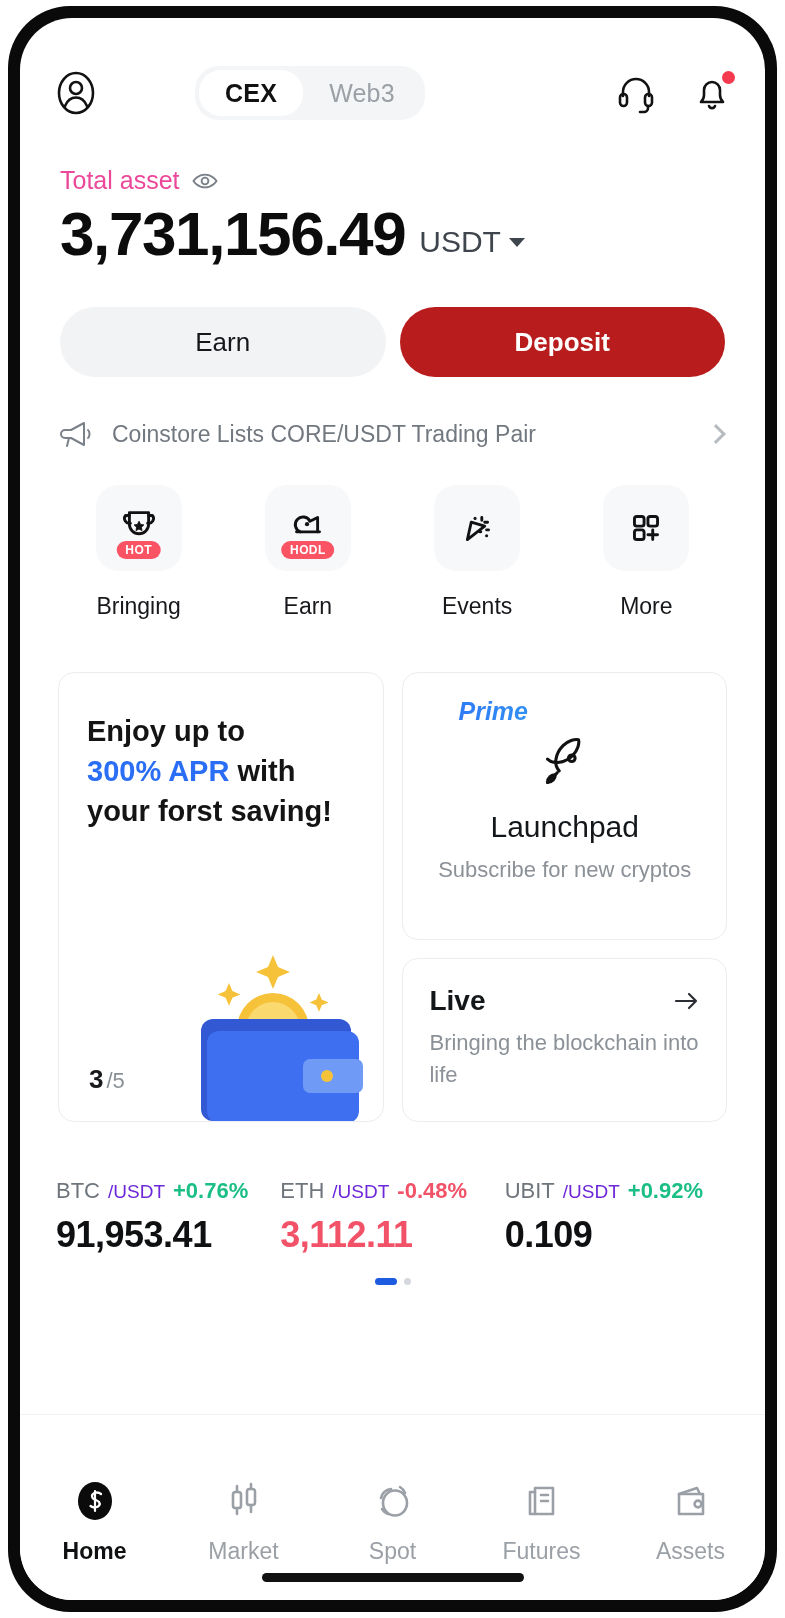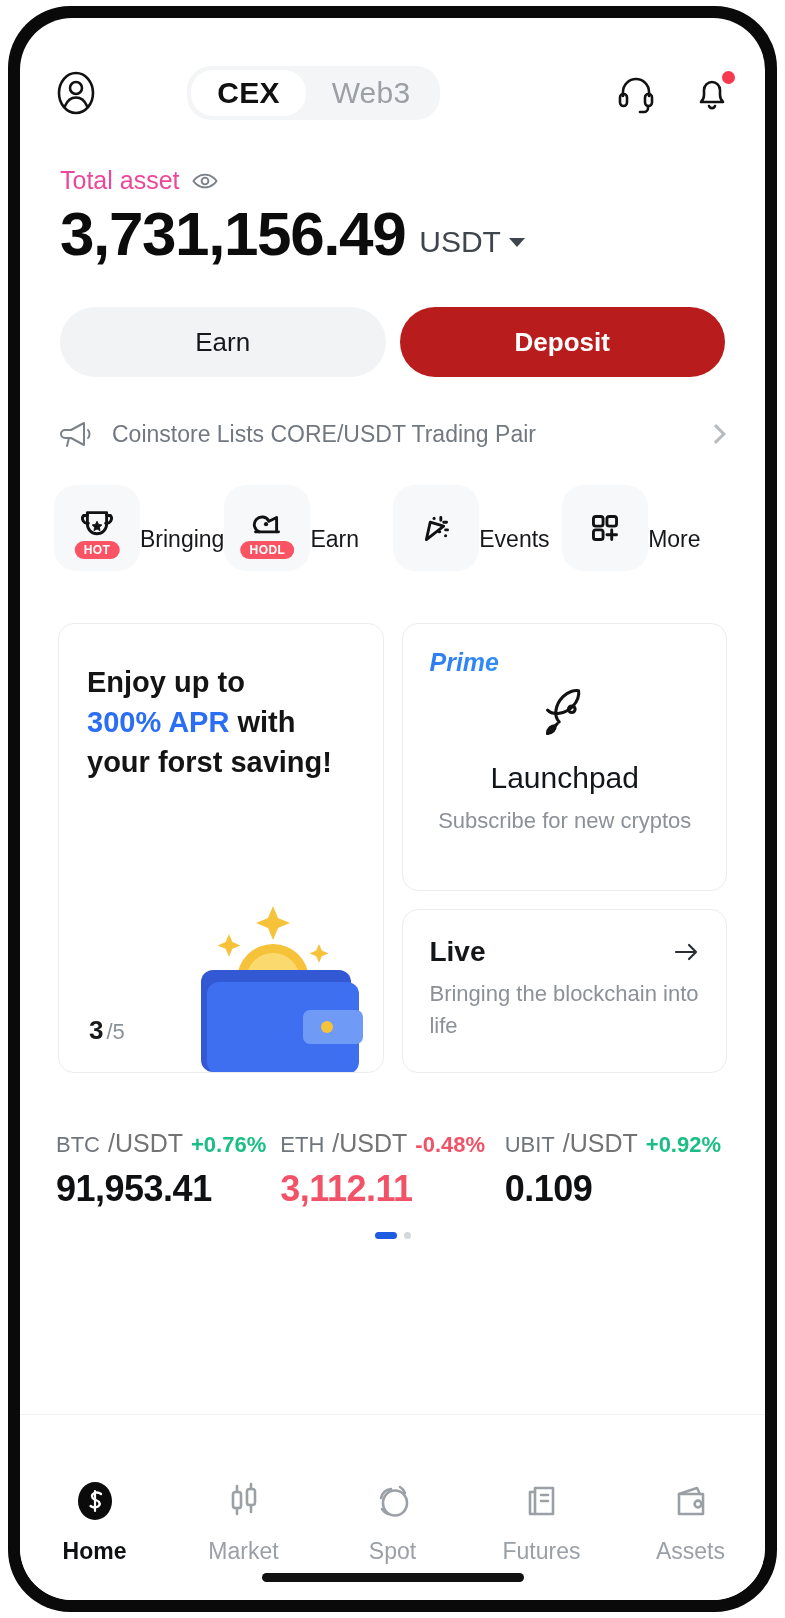--- a/index.html
+++ b/index.html
@@ -37,21 +37,21 @@
     display: flex; align-items: center;
     background: #f4f5f7;
     border-radius: 24px;
     padding: 4px;
     height: 54px;
   }
   .seg {
     padding: 0 26px; height: 46px;
     display: flex; align-items: center; justify-content: center;
     border-radius: 22px;
-    font-size: 30px; color: #9aa0a6; font-weight: 500;
+    font-size: 25px; color: #9aa0a6; font-weight: 500;
     letter-spacing: .2px;
   }
   .seg.active { background: #ffffff; color: #111; font-weight: 700; }
   .header-right { display: flex; align-items: center; gap: 34px; margin-left: auto; }
   .hicon { width: 42px; height: 42px; position: relative; }
   .dot-badge {
     position: absolute; right: -2px; top: -1px;
     width: 13px; height: 13px; border-radius: 50%;
     background: #f5394e;
   }
@@ -81,21 +81,21 @@
   .announce {
     display: flex; align-items: center; gap: 18px;
     padding: 42px 36px 0 40px;
   }
   .megaphone { width: 34px; height: 30px; flex: 0 0 auto; }
   .announce-text { font-size: 23px; color: #72787f; flex: 1; }
   .chev-right { width: 14px; height: 14px; border-top: 3px solid #b6bbc0; border-right: 3px solid #b6bbc0; transform: rotate(45deg); margin-right: 6px; }
 
   
   .quick { display: flex; padding: 36px 34px 0 34px; }
-  .quick-item { flex: 1; display: flex; flex-direction: row; align-items: center; }
+  .quick-item { flex: 1; display: flex; flex-direction: column; align-items: center; justify-content: space-between; }
   .tile {
     width: 86px; height: 86px; border-radius: 22px;
     background: #f7f8fa;
     display: flex; align-items: center; justify-content: center;
     position: relative;
   }
   .tile-badge {
     position: absolute; left: 50%; transform: translateX(-50%);
     bottom: 12px;
     background: #fa5464; color: #fff;
@@ -119,37 +119,37 @@
   .pager-tot { font-size: 22px; color: #8a9097; }
   .wallet-art { position: absolute; right: 6px; bottom: 0; width: 200px; height: 190px; }
 
   .promo-right { width: 336px; display: flex; flex-direction: column; gap: 18px; }
   .card-prime { height: 268px; padding: 24px 26px 0 26px; text-align: center; }
   .prime-tag {
     font-size: 25px; font-style: italic; font-weight: 700;
     text-align: left;
     background: linear-gradient(90deg, #2f7bf6 0%, #36c4e8 100%);
     -webkit-background-clip: text; background-clip: text;
-    -webkit-text-fill-color: transparent; color: #2f7bf6;
+    -webkit-text-fill-color: transparent; color: #2f7bf6; margin-left: 29px;
   }
   .rocket-wrap { display: flex; justify-content: center; margin-top: 8px; }
   .card-title { font-size: 30px; color: #14171a; margin-top: 14px; }
   .card-sub { font-size: 22px; color: #8b9197; line-height: 1.45; margin-top: 10px; }
   .card-live { height: 164px; padding: 26px 26px 0 26px; }
   .live-row { display: flex; align-items: center; }
   .live-title { font-size: 28px; font-weight: 700; color: #14171a; }
   .arrow-right { margin-left: auto; width: 28px; height: 28px; }
   .live-sub { font-size: 22px; color: #8b9197; line-height: 1.45; margin-top: 10px; }
 
   
   .tickers { display: flex; padding: 56px 36px 0 36px; }
   .ticker { flex: 1; }
   .tick-top { display: flex; align-items: baseline; gap: 8px; white-space: nowrap; }
   .tick-base { font-size: 22px; color: #6f757c; }
-  .tick-quote { font-size: 25px; color: #737373; }
+  .tick-quote { font-size: 19px; color: #6d28d9; }
   .tick-chg { font-size: 22px; font-weight: 600; }
   .up { color: #1bbf86; }
   .down { color: #f25268; }
   .tick-price { font-size: 36px; font-weight: 600; margin-top: 10px; letter-spacing: -.5px; }
   .price-neutral { color: #0e1012; }
   .price-down { color: #f25268; }
 
   .dots { display: flex; justify-content: center; align-items: center; gap: 7px; margin-top: 22px; }
   .dot { width: 7px; height: 7px; border-radius: 4px; background: #d4d8dd; }
   .dot.active { width: 22px; background: #1d5be0; }

